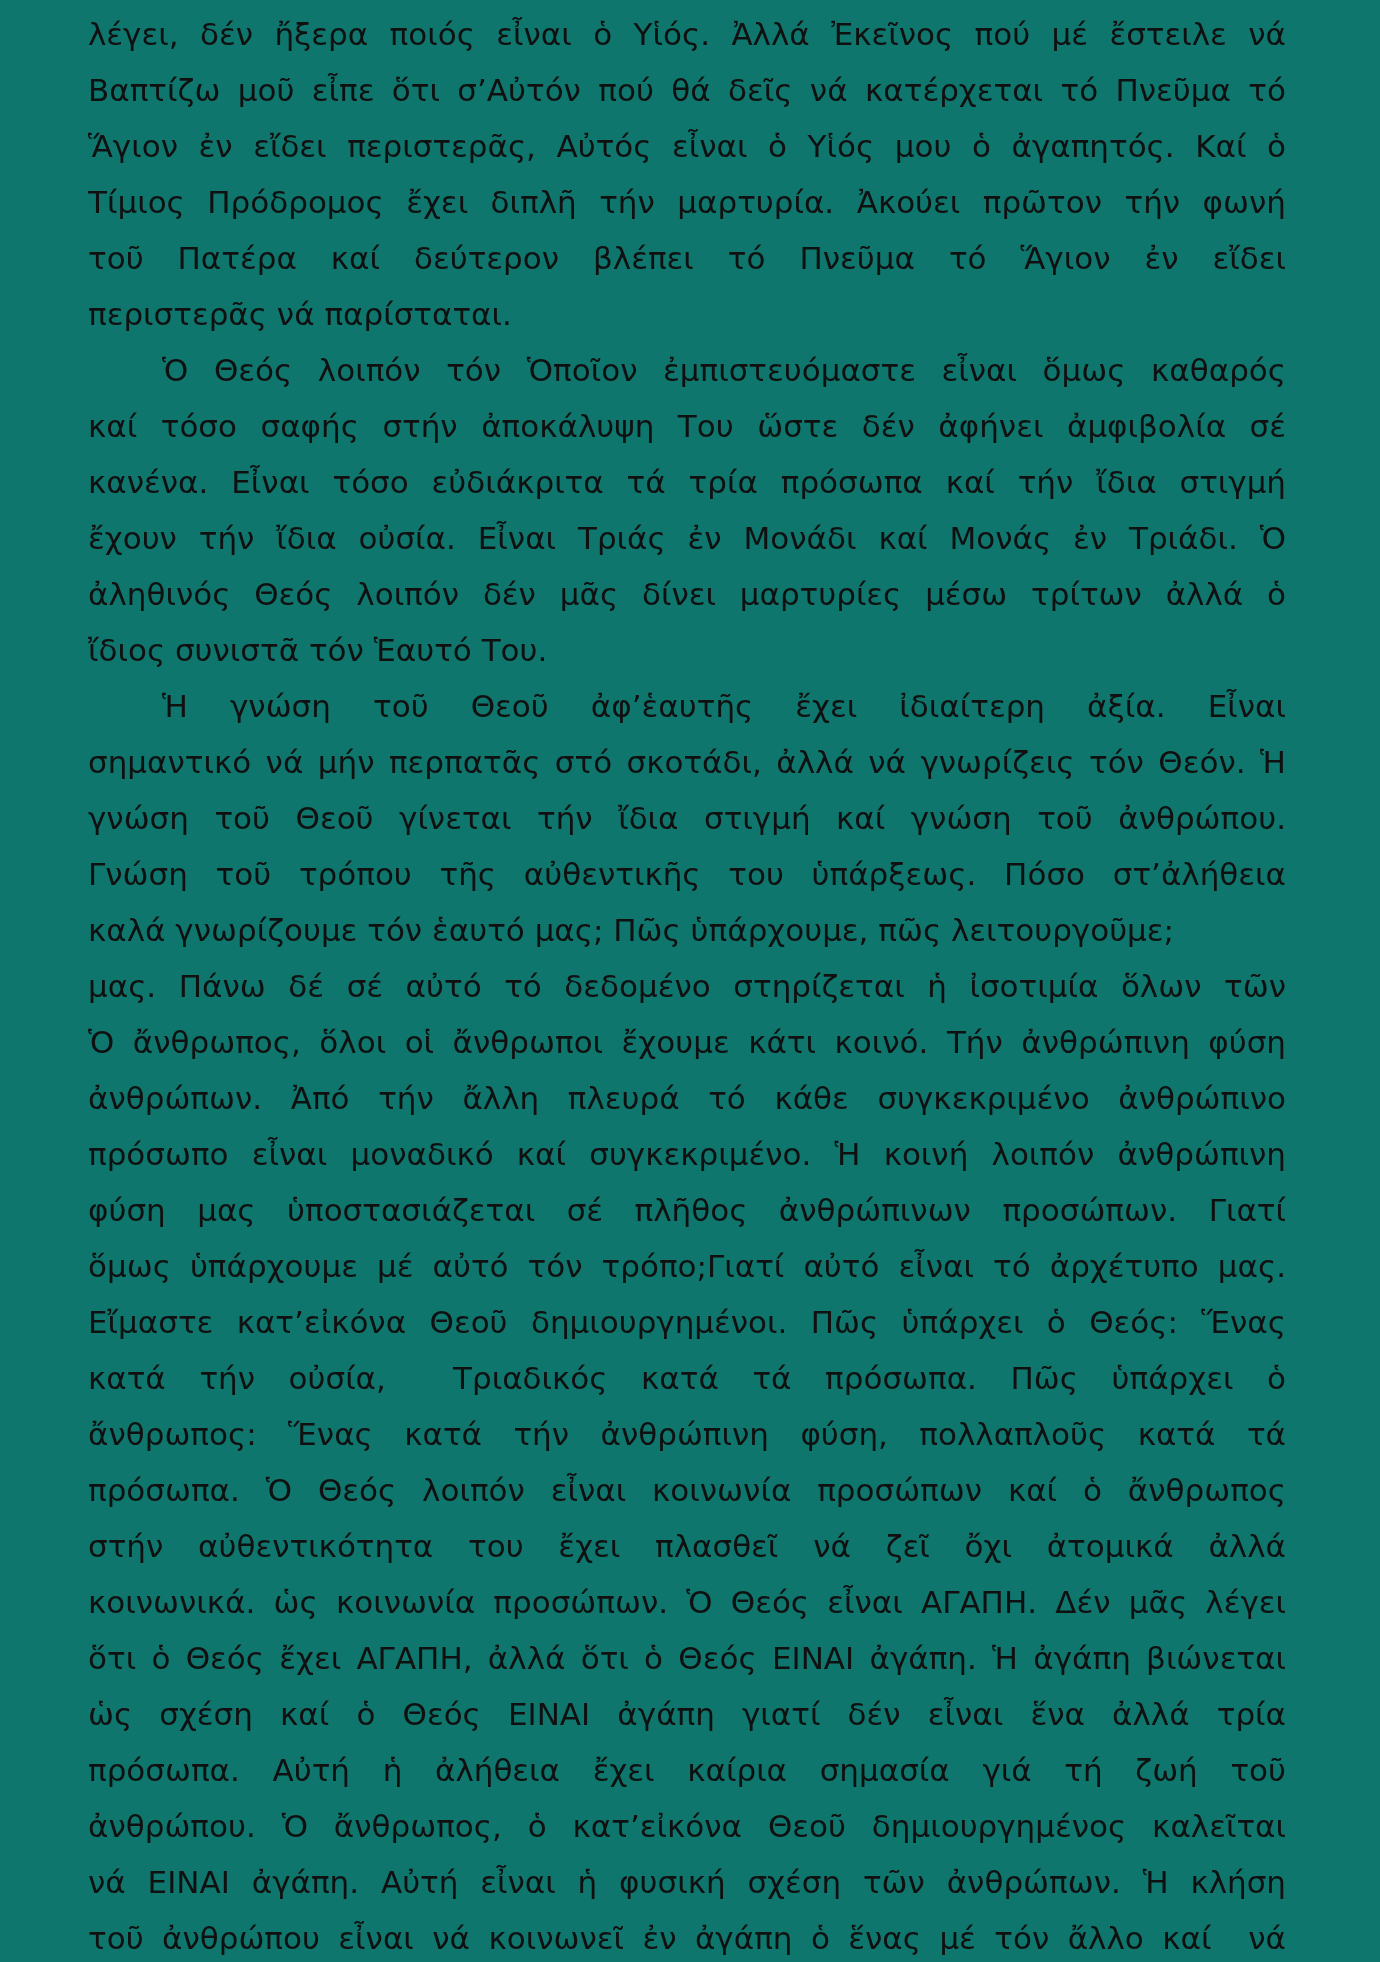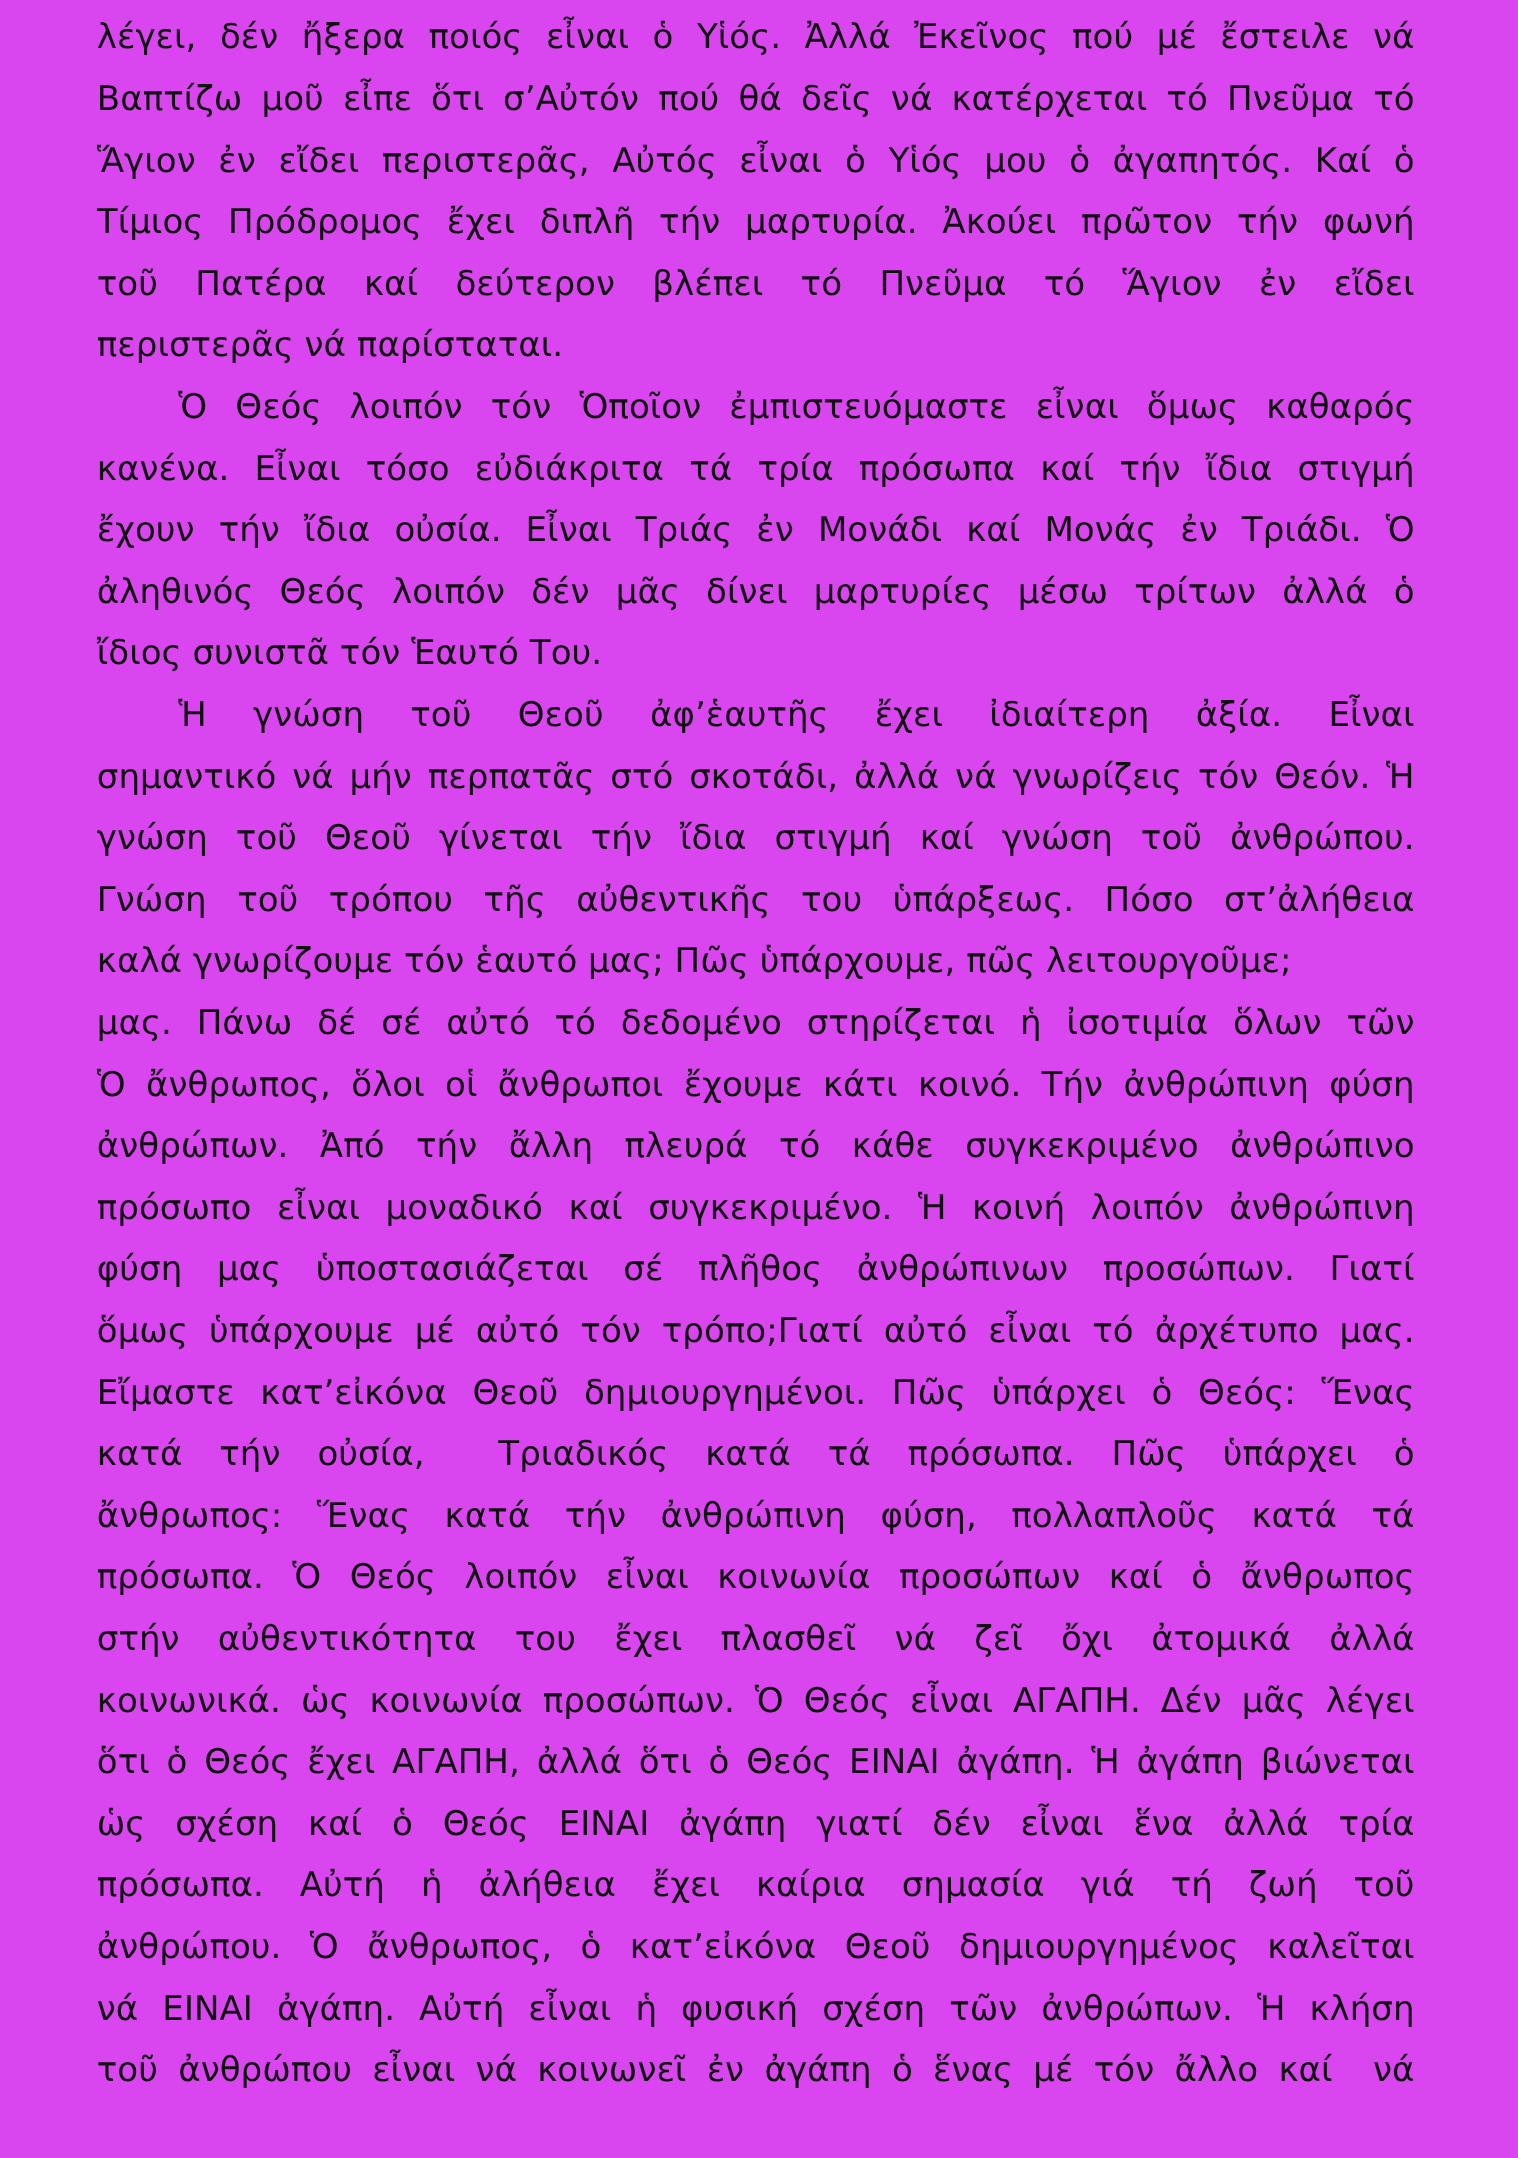--- a/index.html
+++ b/index.html
@@ -5,21 +5,21 @@
   html, body {
     margin: 0;
     padding: 0;
     background: #e8e8e8;
   }
   .page {
     position: relative;
     width: 1380px;
     height: 1962px;
     margin: 0 auto;
-    background: #d946ef;
+    background: #0f766e;
     color: #101010;
     font-family: "DejaVu Sans", sans-serif;
     overflow: hidden;
   }
   .text-block {
     position: absolute;
     top: 6px;
     left: 88px;
     width: 1198px;
     font-size: 31px;
@@ -49,20 +49,21 @@
       <div class="paragraph">
         <div class="line">λέγει, δέν ἤξερα ποιός εἶναι ὁ Υἱός. Ἀλλά Ἐκεῖνος πού μέ ἔστειλε νά</div>
         <div class="line">Βαπτίζω μοῦ εἶπε ὅτι σ’Αὐτόν πού θά δεῖς νά κατέρχεται τό Πνεῦμα τό</div>
         <div class="line">Ἅγιον ἐν εἴδει περιστερᾶς, Αὐτός εἶναι ὁ Υἱός μου ὁ ἀγαπητός. Καί ὁ</div>
         <div class="line">Τίμιος Πρόδρομος ἔχει διπλῆ τήν μαρτυρία. Ἀκούει πρῶτον τήν φωνή</div>
         <div class="line">τοῦ Πατέρα καί δεύτερον βλέπει τό Πνεῦμα τό Ἅγιον ἐν εἴδει</div>
         <div class="line short">περιστερᾶς νά παρίσταται.</div>
       </div>
       <div class="paragraph">
         <div class="line indent">Ὁ Θεός λοιπόν τόν Ὁποῖον ἐμπιστευόμαστε εἶναι ὅμως καθαρός</div>
+        <div class="line">καί τόσο σαφής στήν ἀποκάλυψη Του ὥστε δέν ἀφήνει ἀμφιβολία σέ</div>
         <div class="line">κανένα. Εἶναι τόσο εὐδιάκριτα τά τρία πρόσωπα καί τήν ἴδια στιγμή</div>
         <div class="line">ἔχουν τήν ἴδια οὐσία. Εἶναι Τριάς ἐν Μονάδι καί Μονάς ἐν Τριάδι. Ὁ</div>
         <div class="line">ἀληθινός Θεός λοιπόν δέν μᾶς δίνει μαρτυρίες μέσω τρίτων ἀλλά ὁ</div>
         <div class="line short">ἴδιος συνιστᾶ τόν Ἑαυτό Του.</div>
       </div>
       <div class="paragraph">
         <div class="line indent">Ἡ γνώση τοῦ Θεοῦ ἀφ’ἑαυτῆς ἔχει ἰδιαίτερη ἀξία. Εἶναι</div>
         <div class="line">σημαντικό νά μήν περπατᾶς στό σκοτάδι, ἀλλά νά γνωρίζεις τόν Θεόν. Ἡ</div>
         <div class="line">γνώση τοῦ Θεοῦ γίνεται τήν ἴδια στιγμή καί γνώση τοῦ ἀνθρώπου.</div>
         <div class="line">Γνώση τοῦ τρόπου τῆς αὐθεντικῆς του ὑπάρξεως. Πόσο στ’ἀλήθεια</div>

